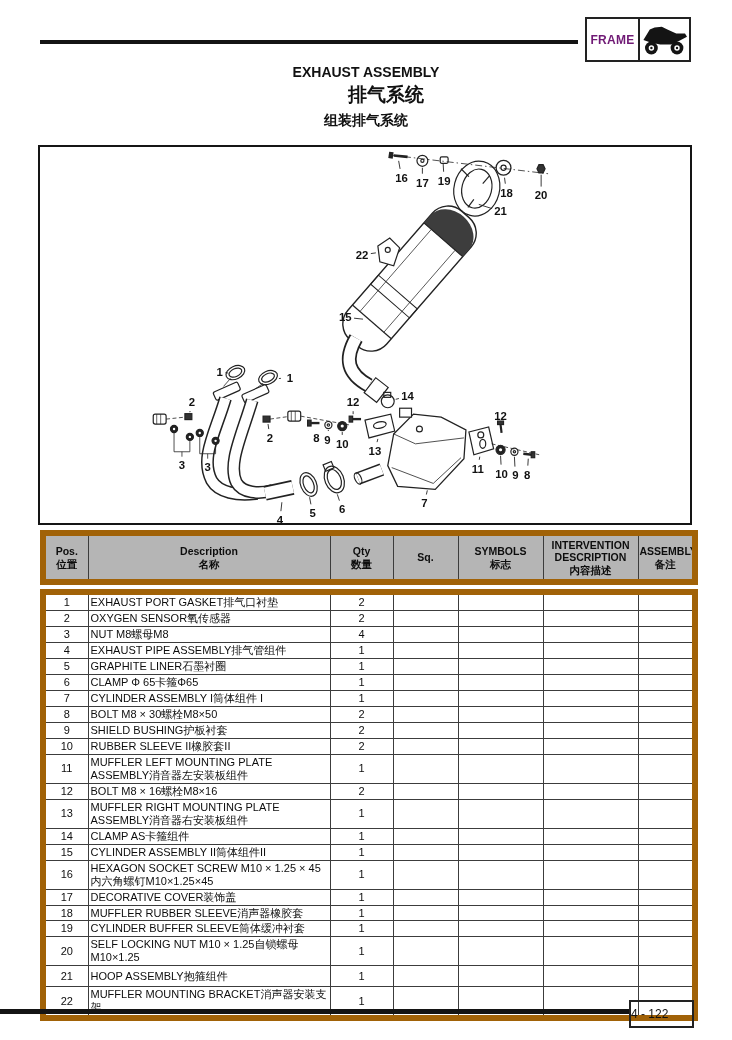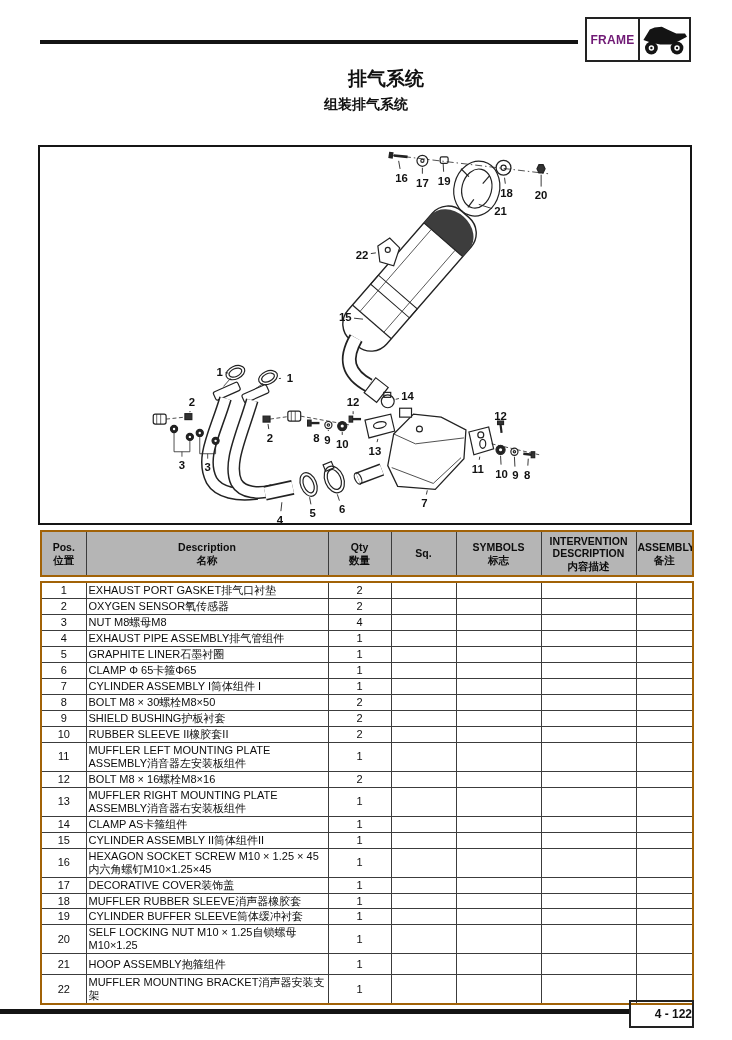--- a/index.html
+++ b/index.html
@@ -24,34 +24,34 @@
   
   .diagram{position:absolute;left:38px;top:145px;width:654px;height:380px;border:2px solid #151515;
            box-sizing:border-box;background:#fff;}
   .diagram svg{display:block;width:100%;height:100%;}
   #callouts text{font:bold 11.5px "Liberation Sans","DejaVu Sans",sans-serif;fill:#111;
                  text-anchor:middle;dominant-baseline:central;}
   #callouts line{stroke:#222;stroke-width:.9;}
 
   
   .tablewrap{position:absolute;left:40px;top:530px;width:652px;}
-  .tablewrap table{border-collapse:collapse;table-layout:fixed;width:652px;border:2px solid #a16207;}
+  .tablewrap table{border-collapse:collapse;table-layout:fixed;width:652px;border:6px solid #a16207;}
   .tablewrap th,.tablewrap td{border:1px solid #3c3c3c;box-sizing:border-box;overflow:hidden;}
   thead th{background:#b5b5b5;font-size:10.5px;font-weight:bold;line-height:1.18;padding:3px 1px;color:#0d0d0d;}
   .body-table{margin-top:4px;}
   .body-table td{font-size:11px;line-height:1.18;padding:1px 2px;height:15px;color:#0d0d0d;}
   td.c-pos,td.c-qty{text-align:center;}
   td.c-desc{}
   .body-table tr:nth-child(21) td,.body-table tr:nth-child(22) td{height:21px;}
 
   
   .footer-rule{position:absolute;left:0;top:1009px;width:629px;height:5px;background:#141414;}
   .footer-box{position:absolute;left:629px;top:1000px;width:65px;height:28px;border:2px solid #222;
-              box-sizing:border-box;display:flex;align-items:center;justify-content:flex-end;
-              font-size:12px;font-weight:bold;}
+              box-sizing:border-box;display:flex;align-items:center;justify-content:flex-start;
+              font-size:12px;font-weight:normal;}
 </style>
 </head>
 <body>
 
 <div class="page">
 
   <div class="top-rule"></div>
 
   <div class="frame-box">
     <div class="frame-cell">FRAME</div>
@@ -62,20 +62,21 @@
         <circle cx="13" cy="31" r="3.4" fill="#fff"></circle>
         <circle cx="13" cy="31" r="1.5" fill="#141414"></circle>
         <circle cx="45" cy="31" r="8" fill="#141414"></circle>
         <circle cx="45" cy="31" r="3.4" fill="#fff"></circle>
         <circle cx="45" cy="31" r="1.5" fill="#141414"></circle>
       </svg>
     </div>
   </div>
 
   <div class="titles">
+    <div class="t-en-sub">EXHAUST ASSEMBLY</div>
     <div class="t-zh-main">排气系统</div>
     <div class="t-zh-sub">组装排气系统</div>
   </div>
 
   <div class="diagram">
     <svg viewBox="0 0 654 380">
       <g fill="none" stroke="#222" stroke-width="1.2">
 
         <line x1="352" y1="8" x2="512" y2="27" stroke-width="0.8" stroke-dasharray="7 3 1.5 3"></line>
 

